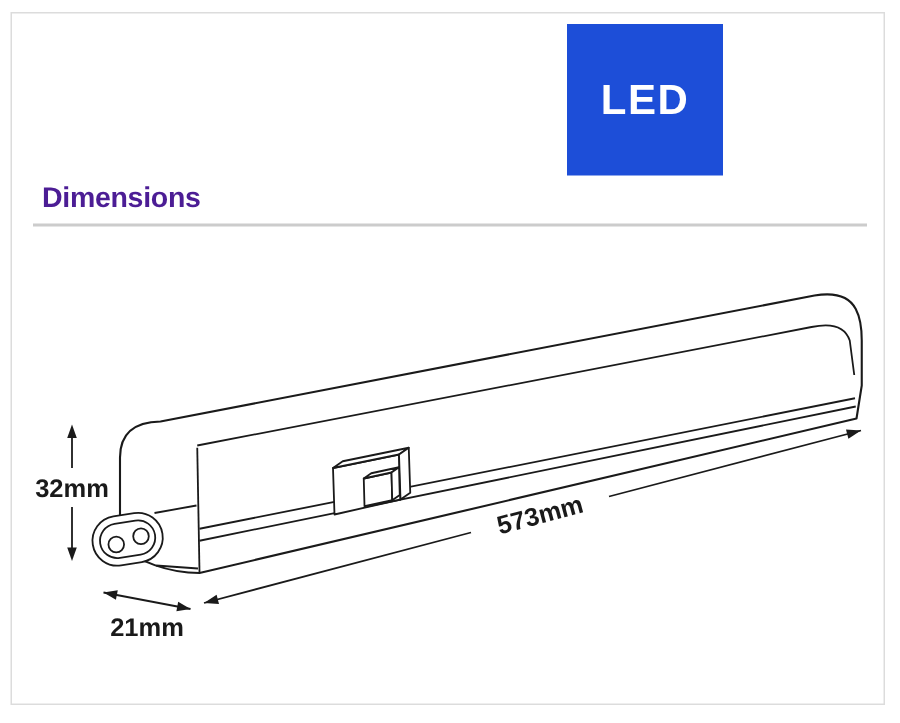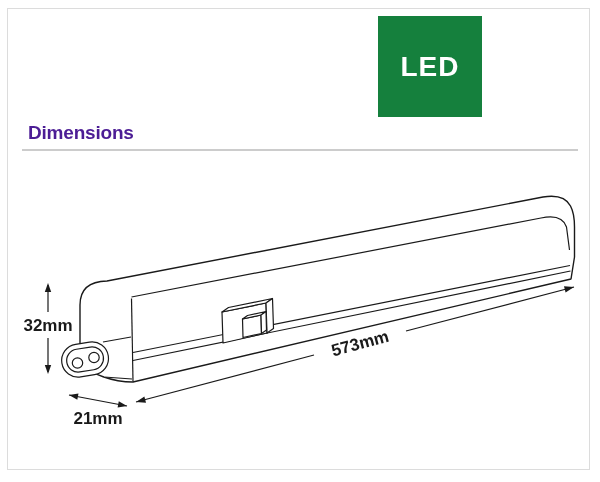--- a/index.html
+++ b/index.html
@@ -49,21 +49,21 @@
   .dline{fill:none;stroke:#1a1a1a;stroke-width:1.2;}
   .ahead{fill:#1a1a1a;stroke:none;}
   .dim{font:700 17px "Liberation Sans",sans-serif;fill:#1a1a1a;}
 </style>
 </head>
 <body>
 
 <div class="card-border"></div>
 
 <div class="badges">
-  <div class="badge badge-led" style="background: #15803d; color: rgb(255, 255, 255);">
+  <div class="badge badge-led" style="background: #1d4ed8; color: rgb(255, 255, 255);">
     <div class="led-label">LED</div>
   </div>
 </div>
 
 <div class="section-heading">Dimensions</div>
 <div class="heading-rule"></div>
 
 <svg class="drawing" width="600" height="482" viewBox="0 0 600 482">
 
   <path class="outline" d="M 80,364 L 80,305 Q 80,281.5 107,281 L 543,197

